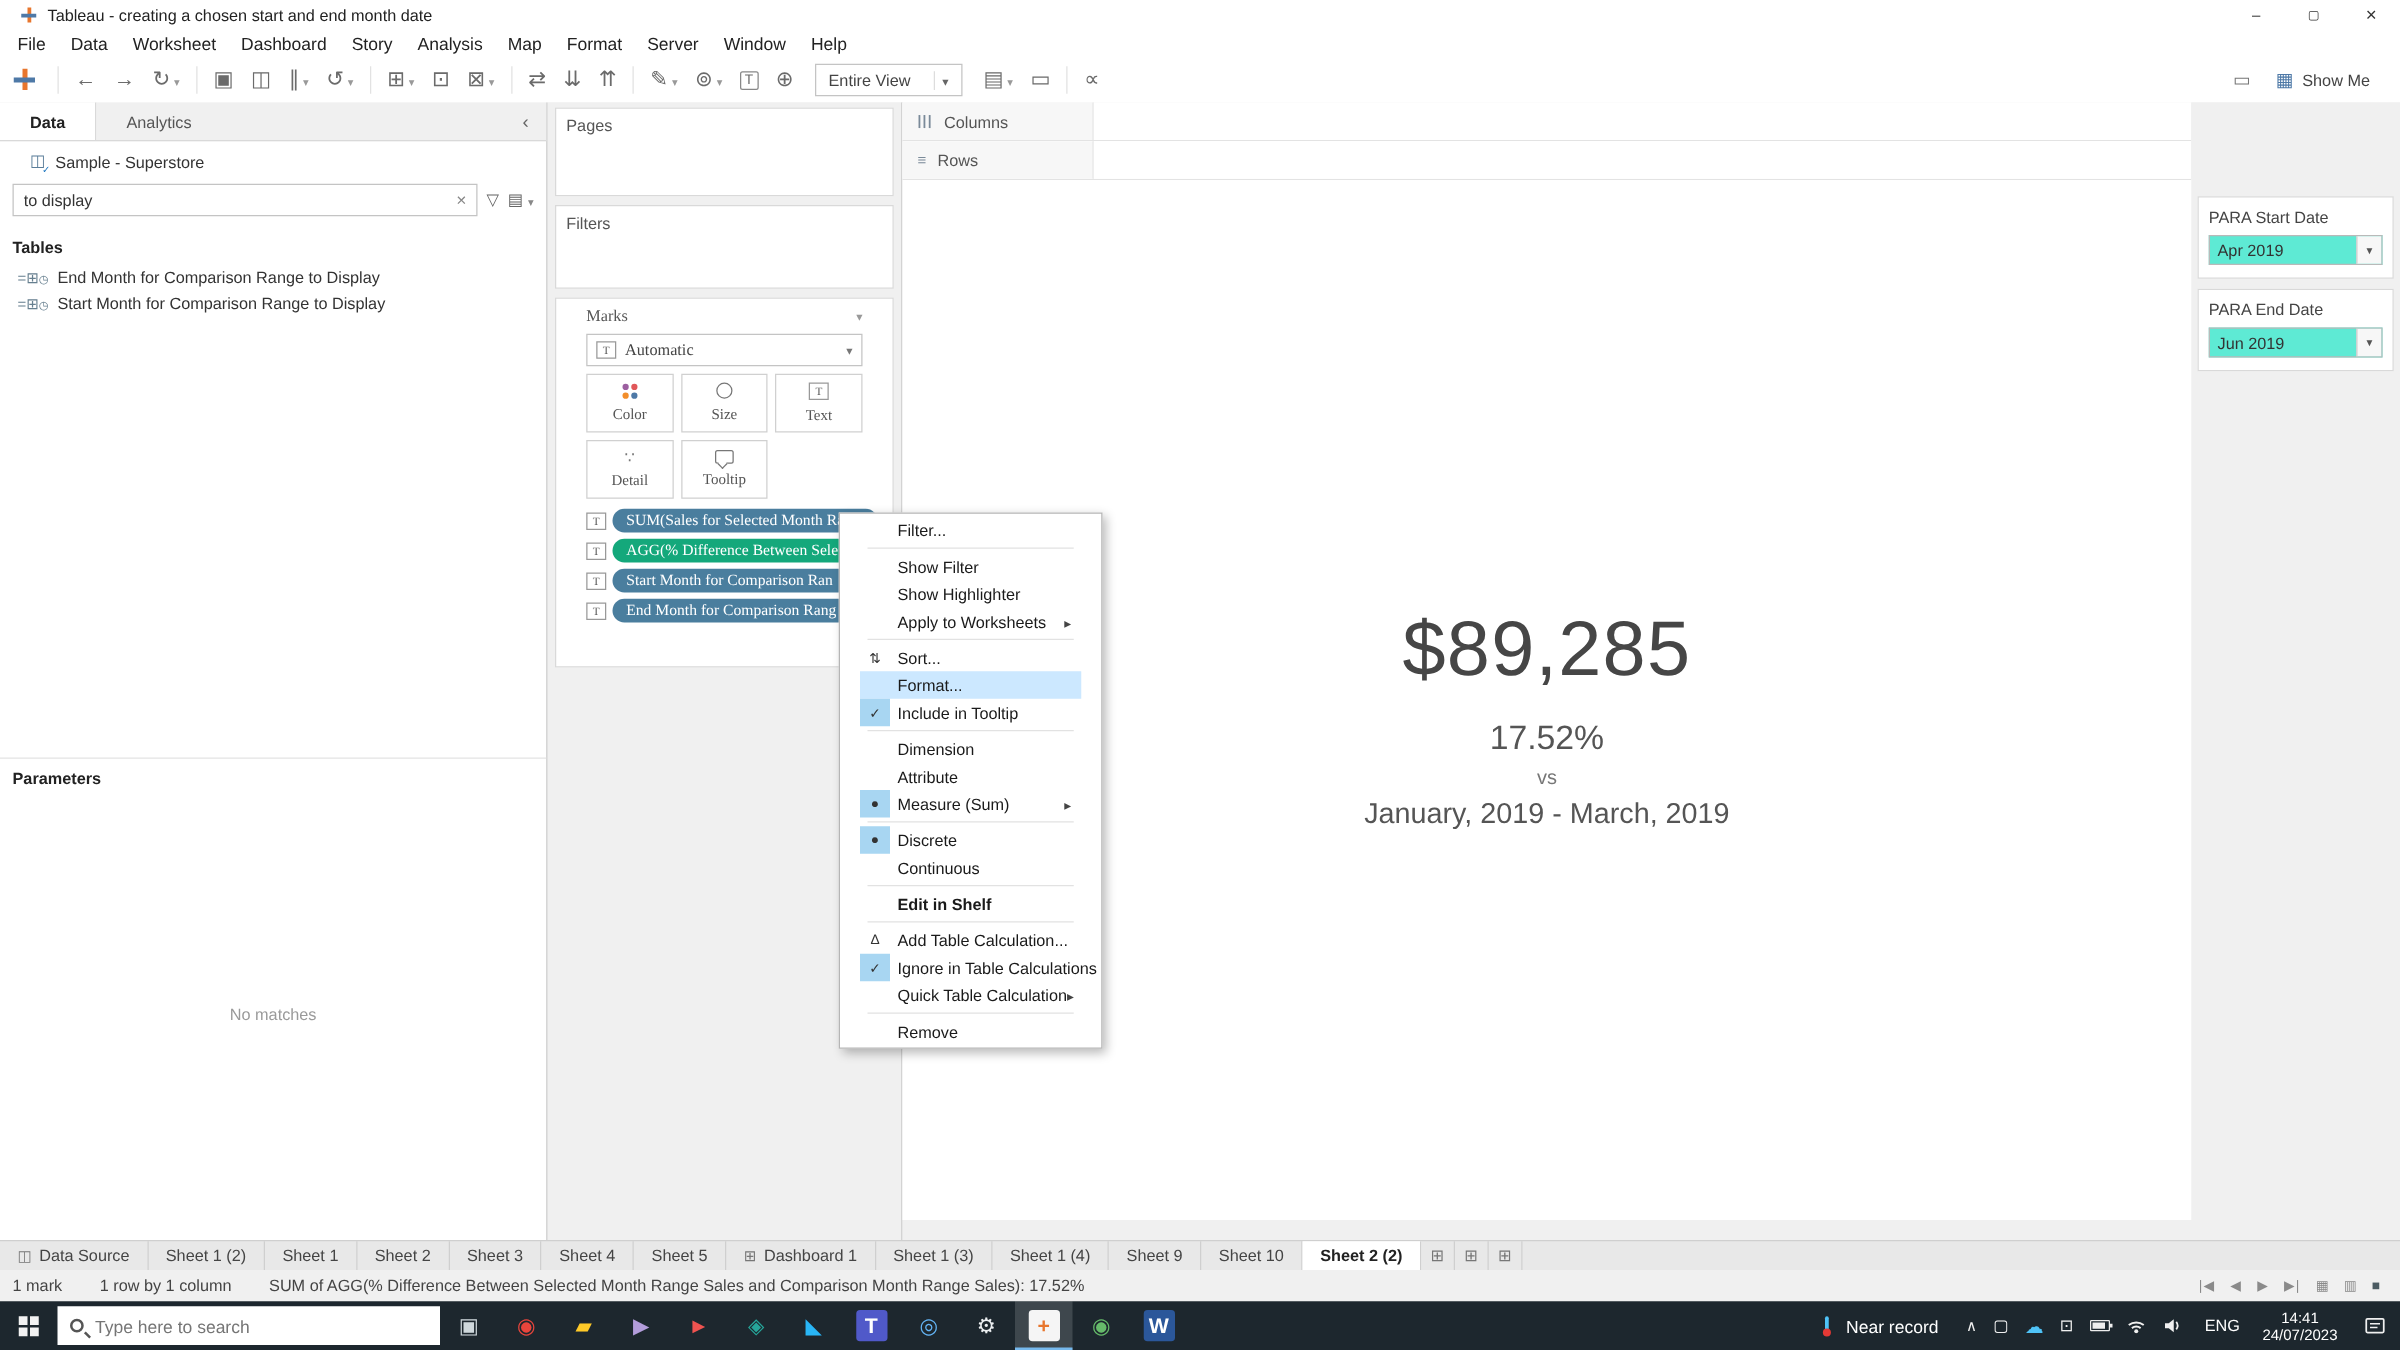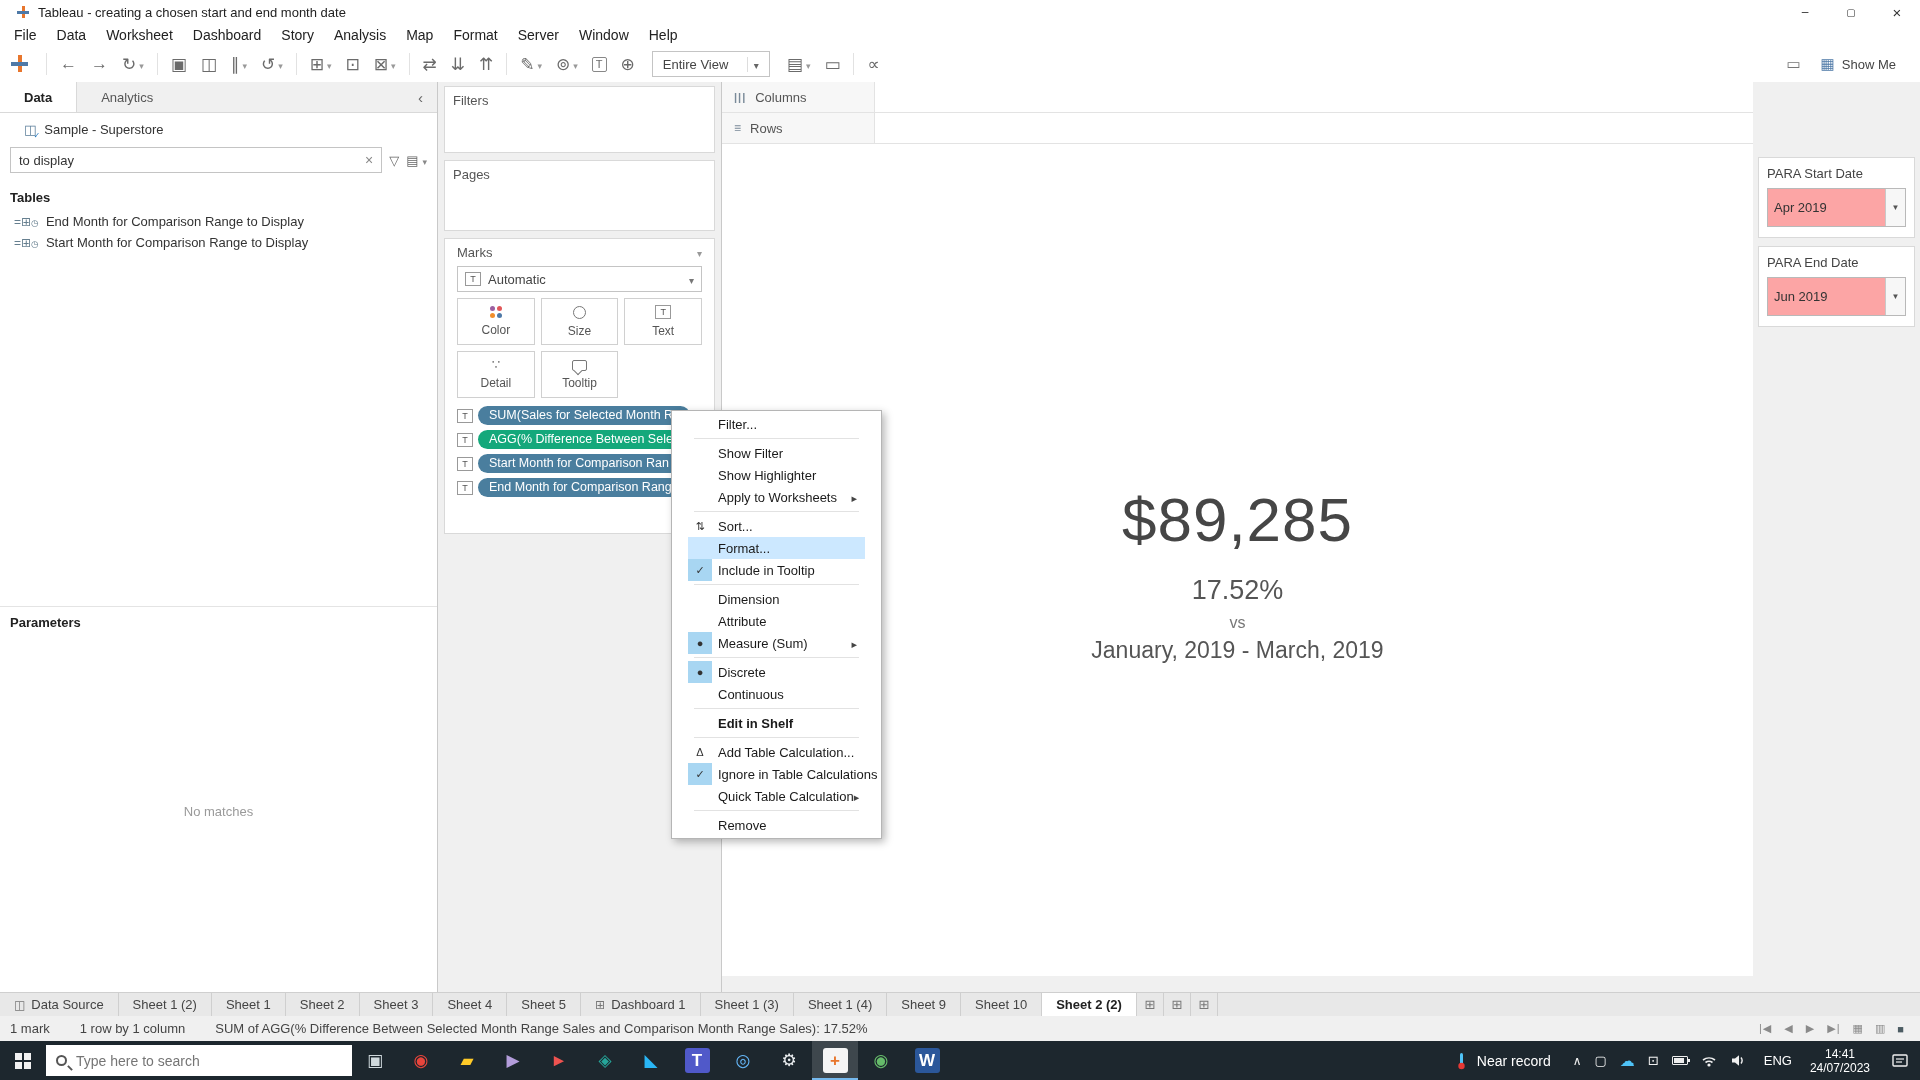--- a/index.html
+++ b/index.html
@@ -74,21 +74,21 @@
   .field-icon::after { content:"◷"; font-size:9px; }
   .params-section { position:absolute; top:524px; left:0; right:0; border-top:1px solid #e4e4e4;
                     padding:8px 10px; font-weight:bold; font-size:13px; color:#222; }
   .no-matches { position:absolute; top:722px; left:0; right:0; text-align:center; color:#9a9a9a; font-size:13px; }
 
   
   .cards-col { width:284px; flex:none; border-right:1px solid #c9c9c9; padding:4px 6px; background:#f0f0f0; }
   .card { background:#fff; border:1px solid #d9d9d9; margin-bottom:7px; padding:6px 8px; font-size:13px; color:#555; }
   .card.pages { height:71px; }
   .card.filters { height:67px; }
-  .card.marks { height:296px; padding:6px 4px; }
+  .card.marks { height:296px; padding:6px 16px;font-family:Liberation Serif, serif; }
   .marks-label-row { display:flex; padding:0 8px; align-items:center; }
   .marks-caret::before { content:"▾"; color:#999; font-size:10px; }
   .marks-caret { margin-left:auto; }
   .ticon { width:16px; height:14px; border:1px solid #999; font-size:9px; display:flex; align-items:center;
            justify-content:center; color:#555; background:#fff; flex:none; }
   .marks-dropdown { margin:6px 8px; height:26px; border:1px solid #c4c4c4; display:flex; align-items:center;
                     padding:0 7px; gap:7px; color:#444; }
   .dd-caret { margin-left:auto; color:#777; }
   .dd-caret::before { content:"▾"; font-size:10px; }
   .marks-btns { display:grid; grid-template-columns:repeat(3,1fr); gap:6px; margin:6px 8px; }
@@ -122,21 +122,21 @@
   .viz-text { position:absolute; top:340px; left:0; right:0; text-align:center; }
   .big-number { font-size:62px; color:#464646; letter-spacing:1px; }
   .percent { font-size:27px; color:#555; margin-top:20px; }
   .vs { font-size:16px; color:#777; margin-top:8px; }
   .range { font-size:23px; color:#555; margin-top:5px; }
 
   
   .param-panel { width:167px; flex:none; background:#f0f0f0; padding:75px 5px 0; }
   .param-card { background:#fff; border:1px solid #d9d9d9; padding:8px 8px 10px; margin-bottom:8px; }
   .param-title { font-size:13px; color:#444; margin-bottom:7px; }
-  .param-select { height:39px; border:1px solid #b9b9b9; display:flex; align-items:stretch; background:#fca5a5; }
+  .param-select { height:24px; border:1px solid #b9b9b9; display:flex; align-items:stretch; background:#5eead4; }
   .param-value { flex:1; padding:0 6px; font-size:13px; color:#333; display:flex; align-items:center; }
   .param-caret { width:20px; border-left:1px solid #c9c9c9; display:flex; align-items:center; justify-content:center;
                  color:#555; background:#f7f7f7; }
   .param-caret::before { content:"▼"; font-size:8px; }
 
   
   .context-menu { position:absolute; left:671px; top:410px; width:211px; background:#fff;
                   border:1px solid #b5b5b5; box-shadow:3px 3px 8px rgba(0,0,0,.28); z-index:50; padding:2px 16px; }
   .menu-item { height:22px; display:flex; align-items:center; font-size:13px; color:#1a1a1a; }
   .menu-item.hl { background:#cce8ff; }
@@ -406,25 +406,25 @@
         <div class="field-row">
           <span class="field-icon"></span>
           <span>Start Month for Comparison Range to Display</span>
         </div>
       </div>
     <div class="params-section">Parameters</div>
     <div class="no-matches">No matches</div>
   </div>
 
   <div class="cards-col">
+    <div class="card pages">
+      <span>Pages</span>
+    </div>
     <div class="card filters">
       <span>Filters</span>
-    </div>
-    <div class="card pages">
-      <span>Pages</span>
     </div>
     <div class="card marks">
       <div class="marks-label-row">
         <span>Marks</span>
         <span class="marks-caret"></span>
       </div>
       <div class="marks-dropdown">
         <span class="ticon">T</span>
         <span>Automatic</span>
         <span class="dd-caret"></span>

